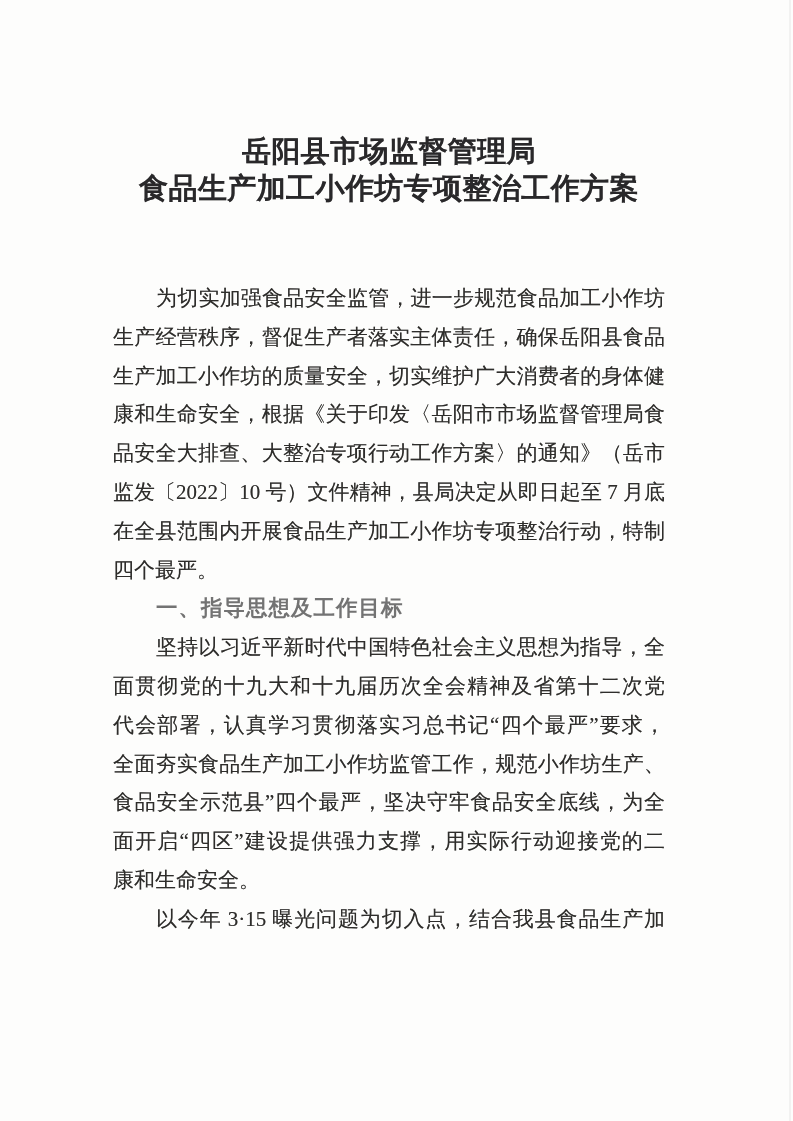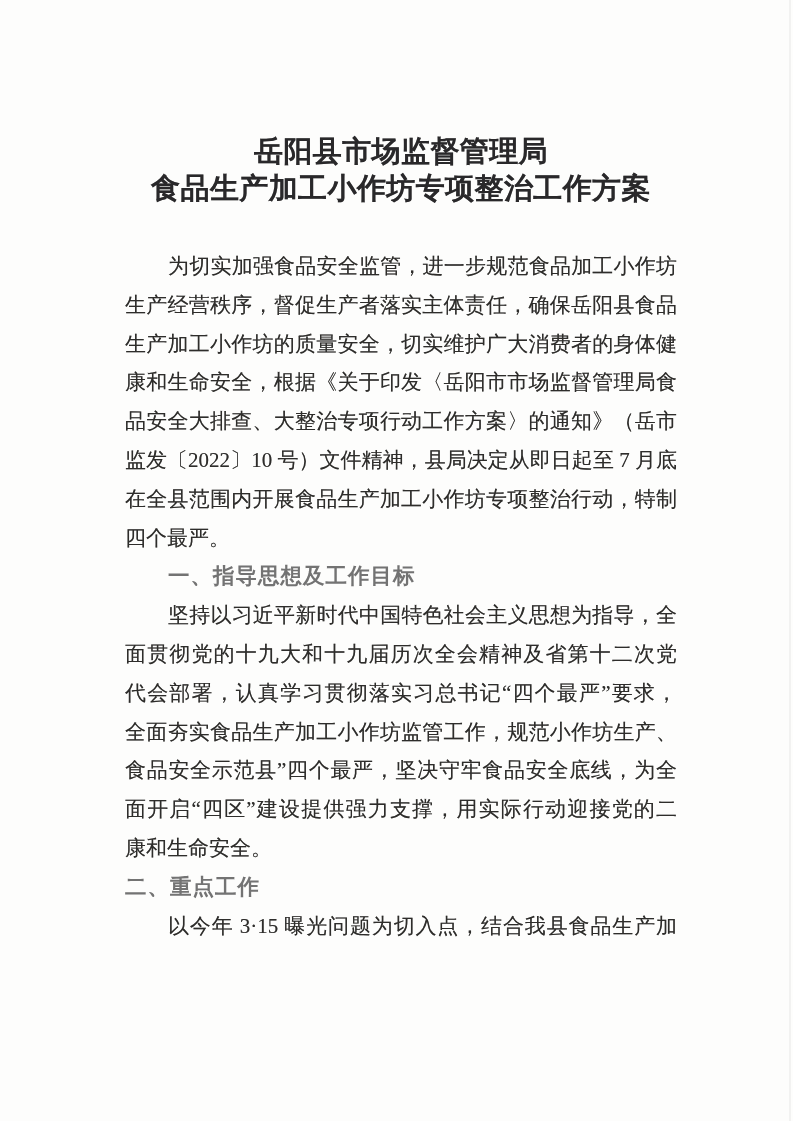--- a/index.html
+++ b/index.html
@@ -9,34 +9,34 @@
     background:#fdfdfc;
     overflow:hidden;
     font-family:"Liberation Serif","DejaVu Serif",serif;
   }
   
   .page::after{
     content:"";position:absolute;right:2px;top:0;bottom:0;width:2px;
     background:rgba(0,0,0,0.045);
   }
   .doc{
-    position:absolute;left:125px;top:133px;width:552px;
+    position:absolute;left:113px;top:133px;width:552px;
   }
   .title{
     margin:0;
     font-size:29px;
     line-height:37px;
     font-weight:700;
     text-align:center;
     color:#29282a;
     letter-spacing:0.4px;
     text-shadow:0 0 0.6px rgba(40,40,40,0.55);
   }
   .body-block{
-    margin-top:40px;
+    margin-top:72px;
   }
   .line{
     font-size:21px;
     line-height:38.8px;
     height:38.8px;
     color:#2e2d2b;
     text-align:justify;
     overflow:hidden;
     text-shadow:0 0 0.5px rgba(46,45,43,0.5);
   }
@@ -70,17 +70,16 @@
         <div class="line body flush">在全县范围内开展食品生产加工小作坊专项整治行动，特制</div>
         <div class="line body">四个最严。</div>
         <div class="line heading indent">一、指导思想及工作目标</div>
         <div class="line body indent flush">坚持以习近平新时代中国特色社会主义思想为指导，全</div>
         <div class="line body flush">面贯彻党的十九大和十九届历次全会精神及省第十二次党</div>
         <div class="line body flush">代会部署，认真学习贯彻落实习总书记“四个最严”要求，</div>
         <div class="line body flush">全面夯实食品生产加工小作坊监管工作，规范小作坊生产、</div>
         <div class="line body flush">食品安全示范县”四个最严，坚决守牢食品安全底线，为全</div>
         <div class="line body flush">面开启“四区”建设提供强力支撑，用实际行动迎接党的二</div>
         <div class="line body">康和生命安全。</div>
-        <div class="line heading">二、重点工作</div>
         <div class="line body indent flush">以今年 3·15 曝光问题为切入点，结合我县食品生产加</div>
       </div>
   </div>
 </div>
 
 </body></html>

